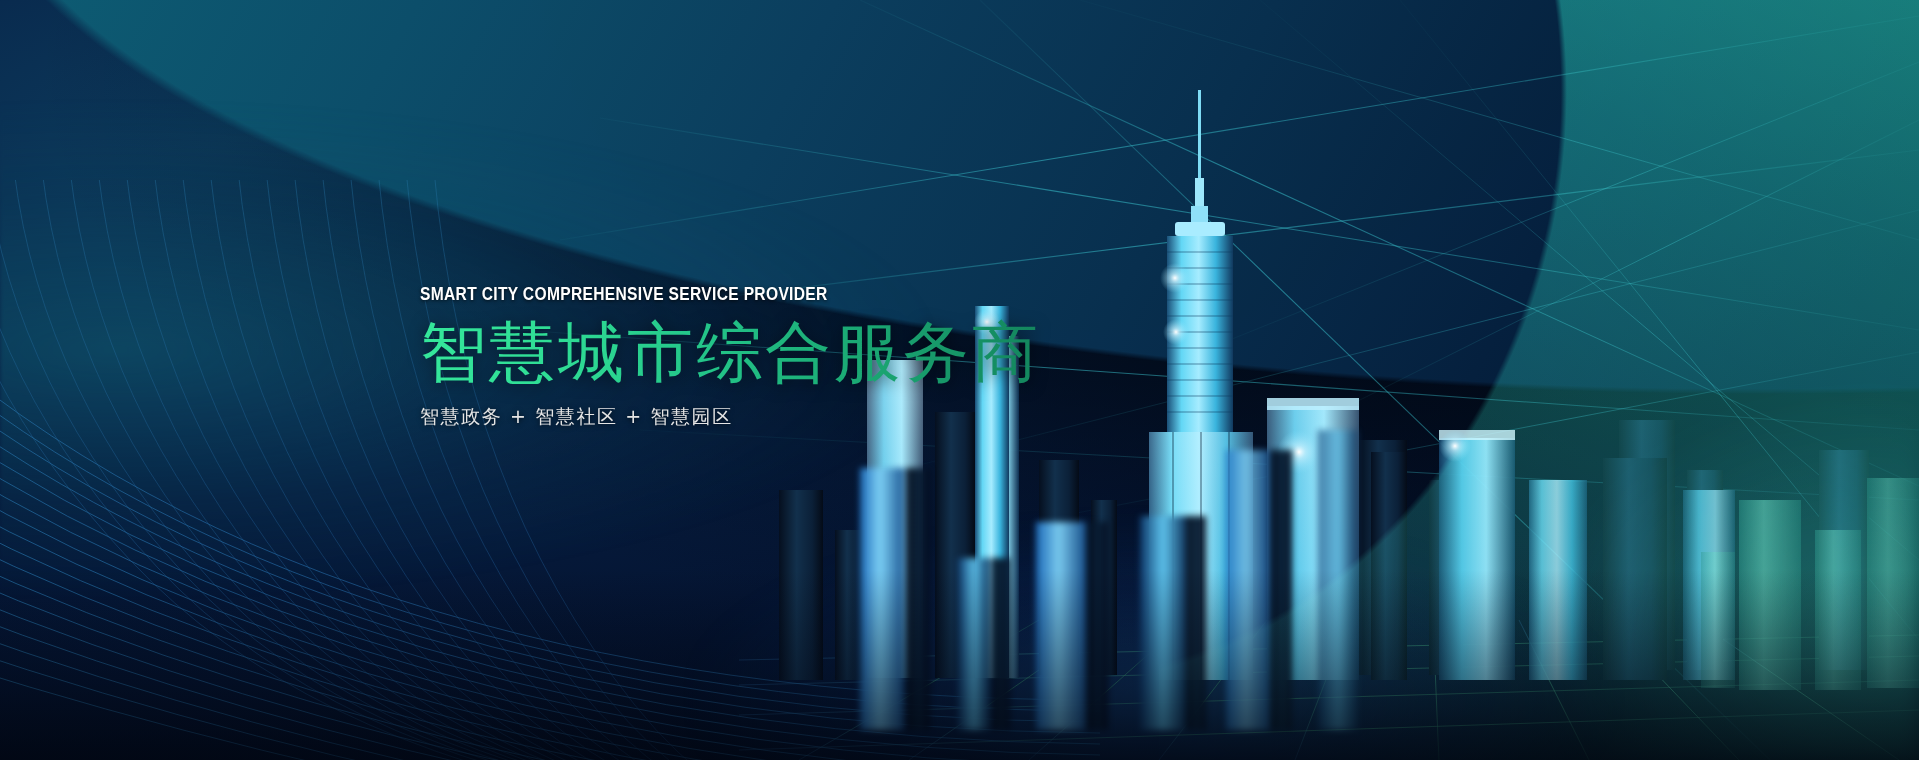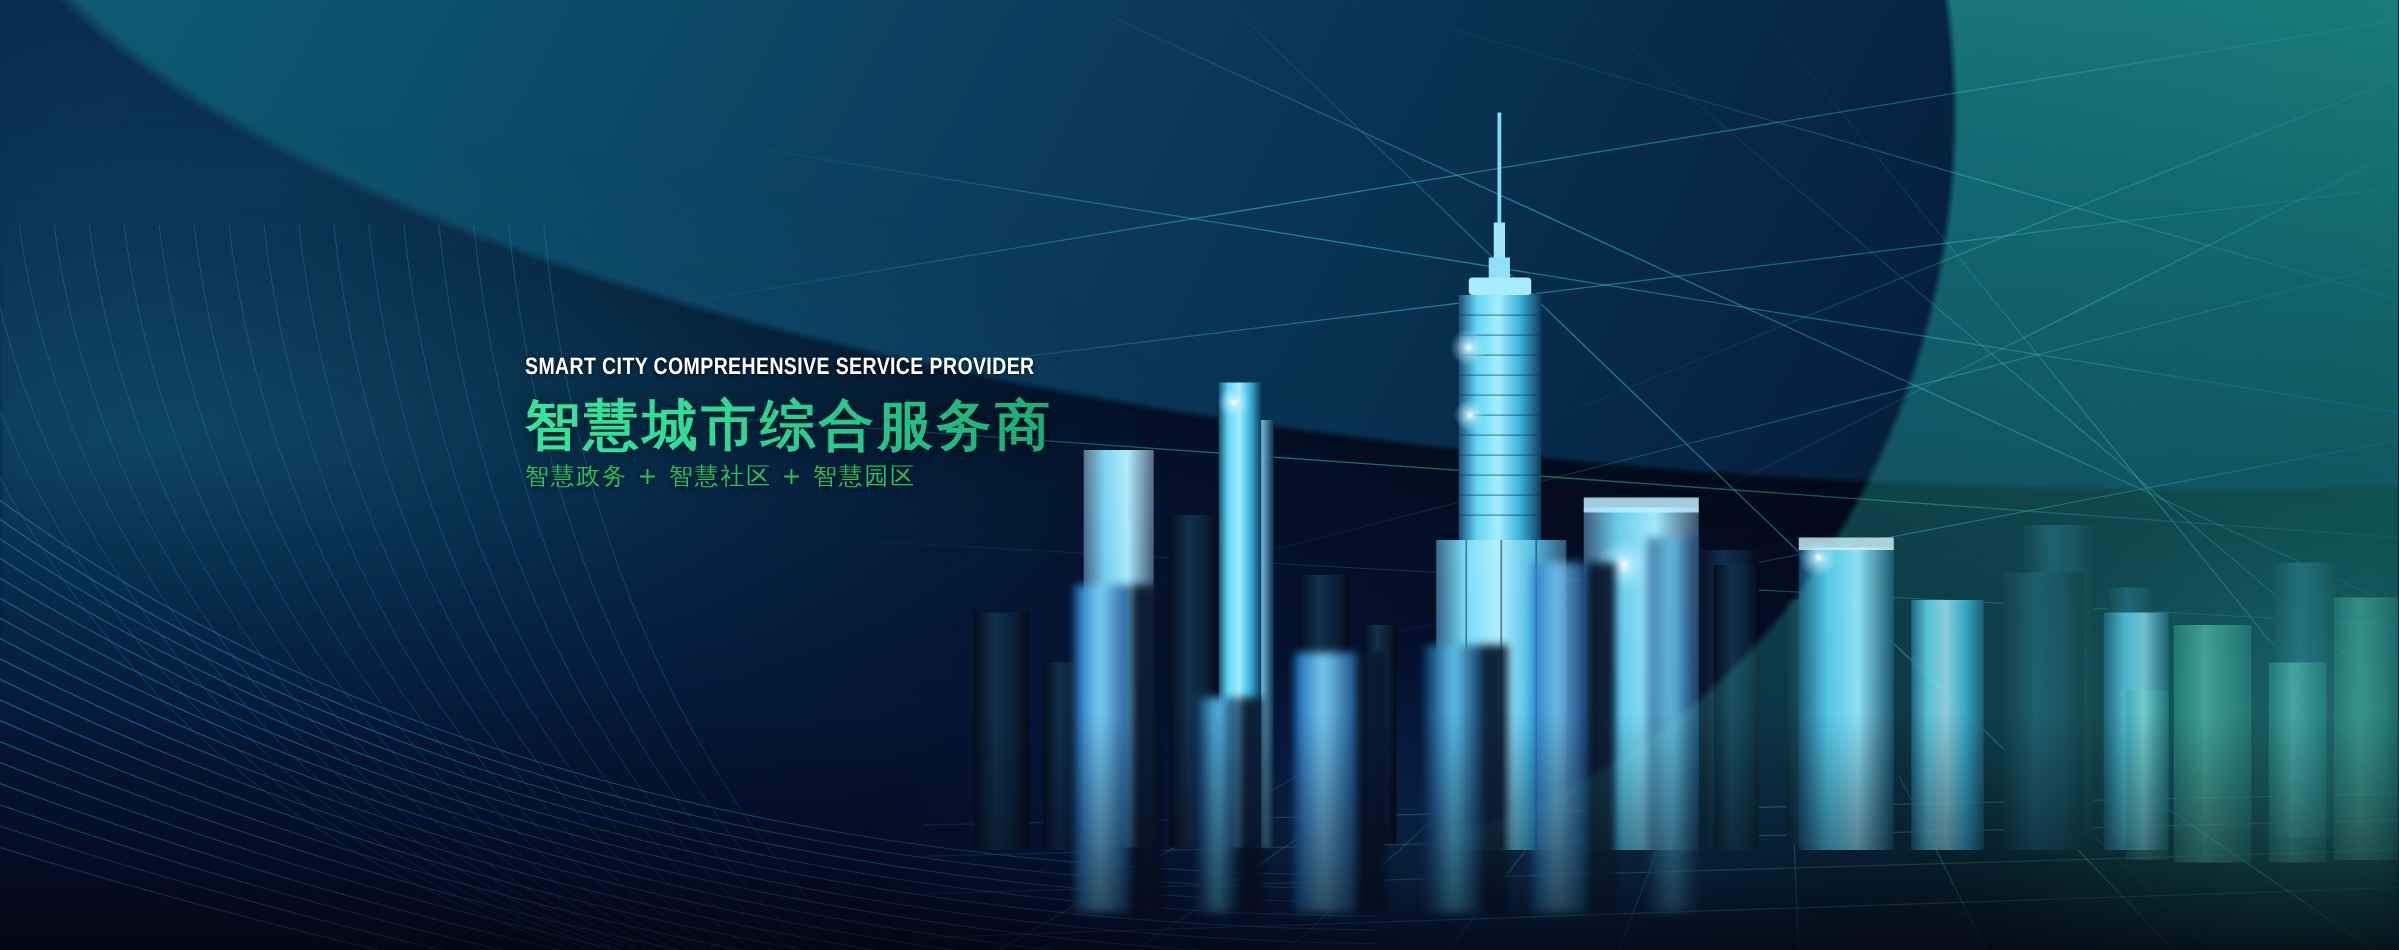--- a/index.html
+++ b/index.html
@@ -109,38 +109,38 @@
     transform: scaleX(0.82);
     transform-origin: left center;
     white-space:nowrap;
     text-shadow: 0 1px 4px rgba(0,0,0,0.75);
     line-height:1.1;
     font-family:"Liberation Sans", sans-serif;
   }
 
   .headline {
     margin-top:12px;
-    font-size:44px;
-    font-weight:bold;
+    font-size:66px;
+    font-weight:normal;
     line-height:1.08;
     letter-spacing:3px;
     white-space:nowrap;
     background: linear-gradient(90deg, #35e79b 0%, #2fdd95 18%, #23c488 38%, #1aa873 58%, #148a60 78%, #116f4f 100%);
     -webkit-background-clip:text;
             background-clip:text;
     -webkit-text-fill-color:transparent;
             color:transparent;
     filter: drop-shadow(0 2px 8px rgba(0,0,0,0.55));
     font-family:"DejaVu Sans", "Liberation Sans", sans-serif;
   }
 
   .tagline {
-    margin-top:4px;
+    margin-top:16px;
     font-size:19px;
-    color:#22c55e;
+    color:#e5e5e5;
     letter-spacing:1.6px;
     white-space:nowrap;
     text-shadow: 0 1px 5px rgba(0,0,0,0.7);
     font-family:"DejaVu Sans", "Liberation Sans", sans-serif;
   }
 </style>
 </head>
 <body>
 
 <div class="banner">

